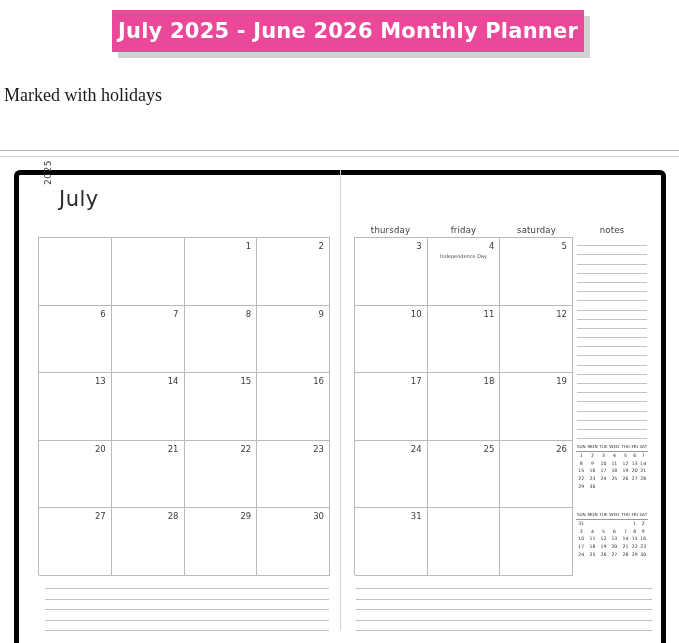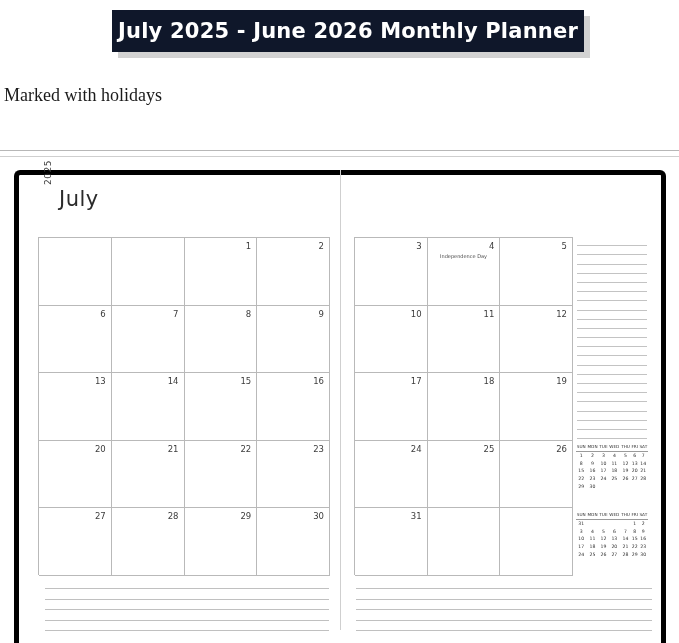--- a/index.html
+++ b/index.html
@@ -29,21 +29,21 @@
     width: 472px;
     height: 42px;
     background: #d2d2d2;
   }
   .banner {
     position: absolute;
     left: 112px;
     top: 10px;
     width: 472px;
     height: 42px;
-    background: #0f172a;
+    background: #ec4899;
     display: flex;
     align-items: center;
     justify-content: center;
   }
   .banner-title {
     color: #ffffff;
     font-family: "DejaVu Sans", sans-serif;
     font-size: 21px;
     font-weight: bold;
     letter-spacing: 0.2px;
@@ -380,20 +380,26 @@
     <div class="bottom-lines left-lines">
       <div class="bline"></div>
       <div class="bline"></div>
       <div class="bline"></div>
       <div class="bline"></div>
       <div class="bline"></div>
     </div>
   </div>
 
   <div class="page right">
+    <div class="dow-row right-dow">
+      <div class="dow w3">thursday</div>
+      <div class="dow w3">friday</div>
+      <div class="dow w3">saturday</div>
+      <div class="dow notes">notes</div>
+    </div>
 
     <div class="grid right-grid">
       <div class="grid-row">
         <div class="cell">
             <span class="daynum">3</span>
             <span class="holiday"></span>
           </div>
         <div class="cell">
             <span class="daynum">4</span>
             <span class="holiday">Independence Day</span>

